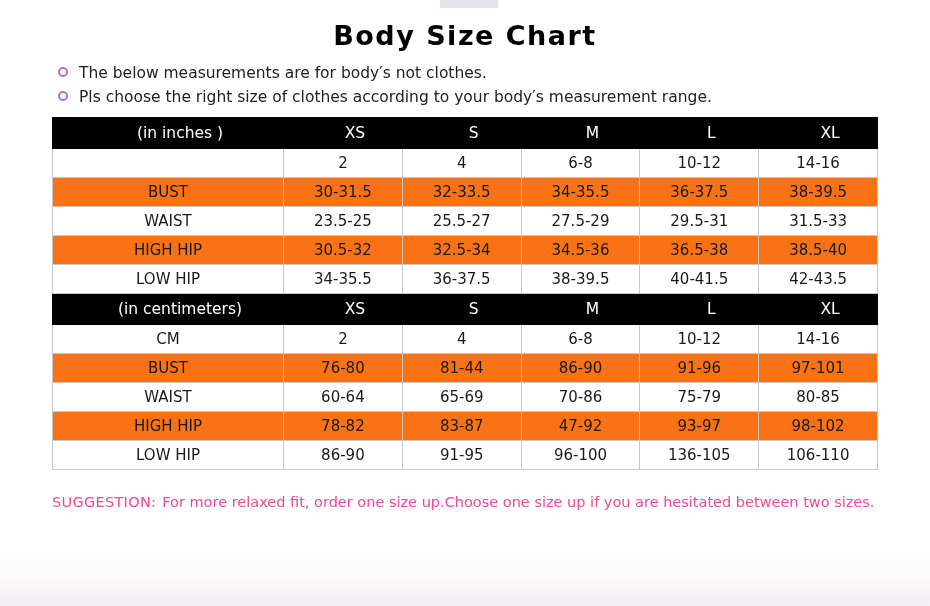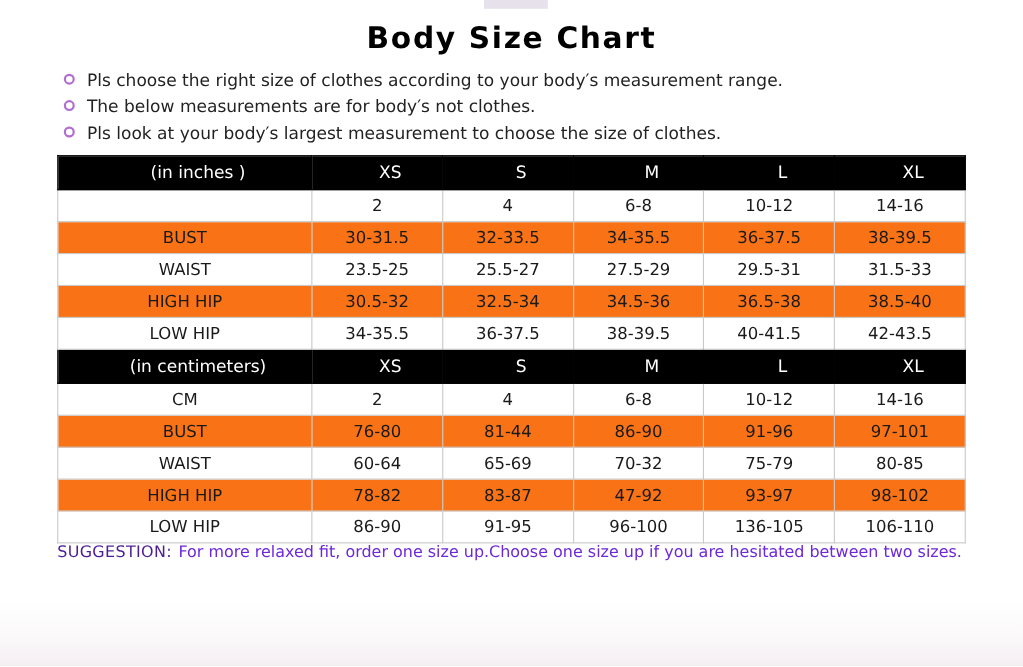--- a/index.html
+++ b/index.html
@@ -109,25 +109,25 @@
   .suggestion {
     position: absolute;
     left: 52px;
     top: 494px;
     width: 860px;
     font-size: 14.5px;
     color: #333333;
     white-space: nowrap;
   }
   .suggestion .sug-label {
-    color: #4c1d95;
+    color: #ec4899;
     letter-spacing: 0.3px;
   }
   .suggestion .sug-text {
-    color: #6d28d9;
+    color: #ec4899;
     margin-left: 6px;
     margin-top: 42px;
   }
   .bottom-fade {
     position: absolute;
     left: 0;
     bottom: 0;
     width: 930px;
     height: 60px;
     background: linear-gradient(to bottom, #ffffff 0%, #fbf9fa 55%, #f4eef2 100%);
@@ -140,31 +140,27 @@
 
   <div class="top-strip">
     <div class="accent-block"></div>
   </div>
 
   <div class="chart-wrap">
 
     <div class="title">Body  Size  Chart</div>
 
     <div class="notes">
-      <div class="note-row">
-        <span class="bullet"></span>
-        <span>Pls choose the right size of clothes according to your body′s  measurement range.</span>
-      </div>
       <div class="note-row">
         <span class="bullet"></span>
         <span>The below measurements are for  body′s not clothes.</span>
       </div>
       <div class="note-row">
         <span class="bullet"></span>
-        <span>Pls look  at your body′s  largest measurement to choose the size of clothes.</span>
+        <span>Pls choose the right size of clothes according to your body′s  measurement range.</span>
       </div>
     </div>
 
     <table class="size-table">
       <tbody>
         <tr class="header-row">
           <td class="label-col label-cell">(in  inches )</td>
           <td>XS</td>
           <td>S</td>
           <td>M</td>
@@ -241,21 +237,21 @@
           <td>81-44</td>
           <td>86-90</td>
           <td>91-96</td>
           <td>97-101</td>
         </tr>
 
         <tr class="plain">
           <td class="label-col">WAIST</td>
           <td>60-64</td>
           <td>65-69</td>
-          <td>70-32</td>
+          <td>70-86</td>
           <td>75-79</td>
           <td>80-85</td>
         </tr>
 
         <tr class="alt">
           <td class="label-col">HIGH HIP</td>
           <td>78-82</td>
           <td>83-87</td>
           <td>47-92</td>
           <td>93-97</td>

